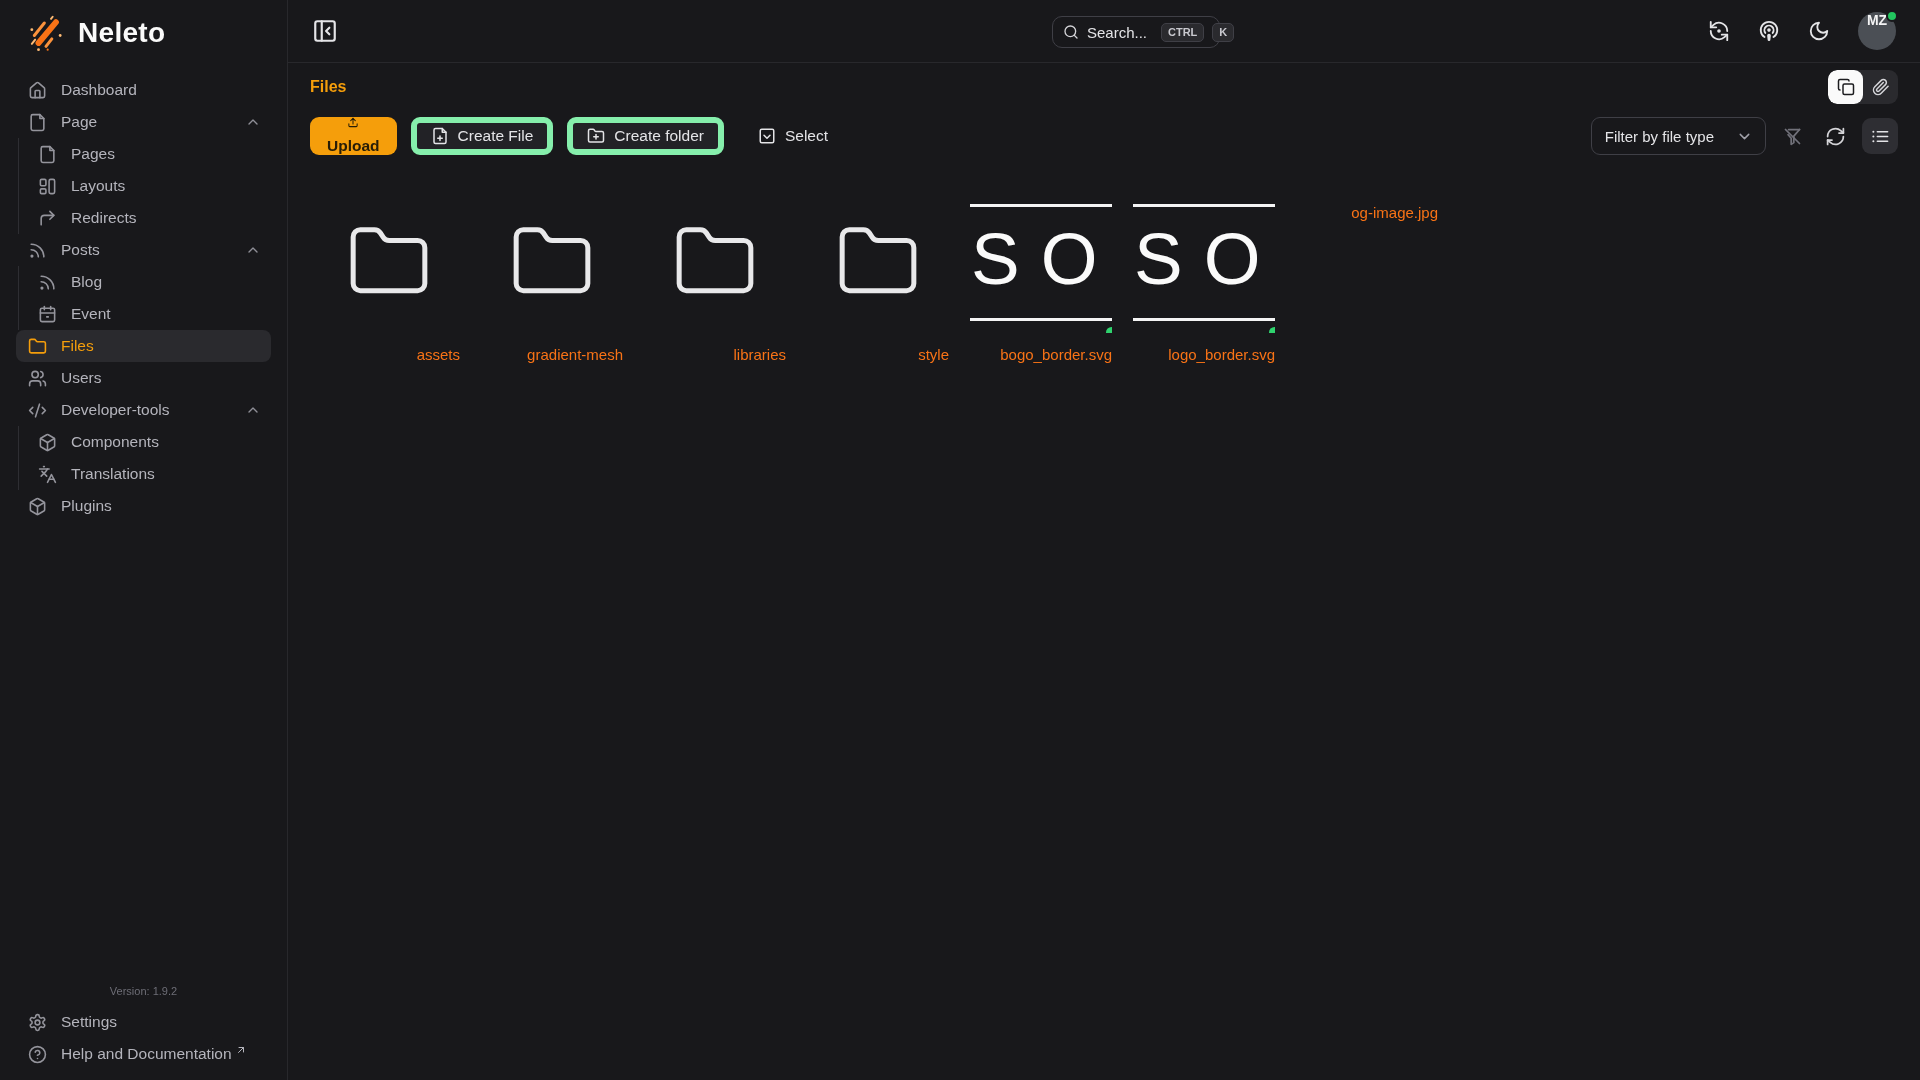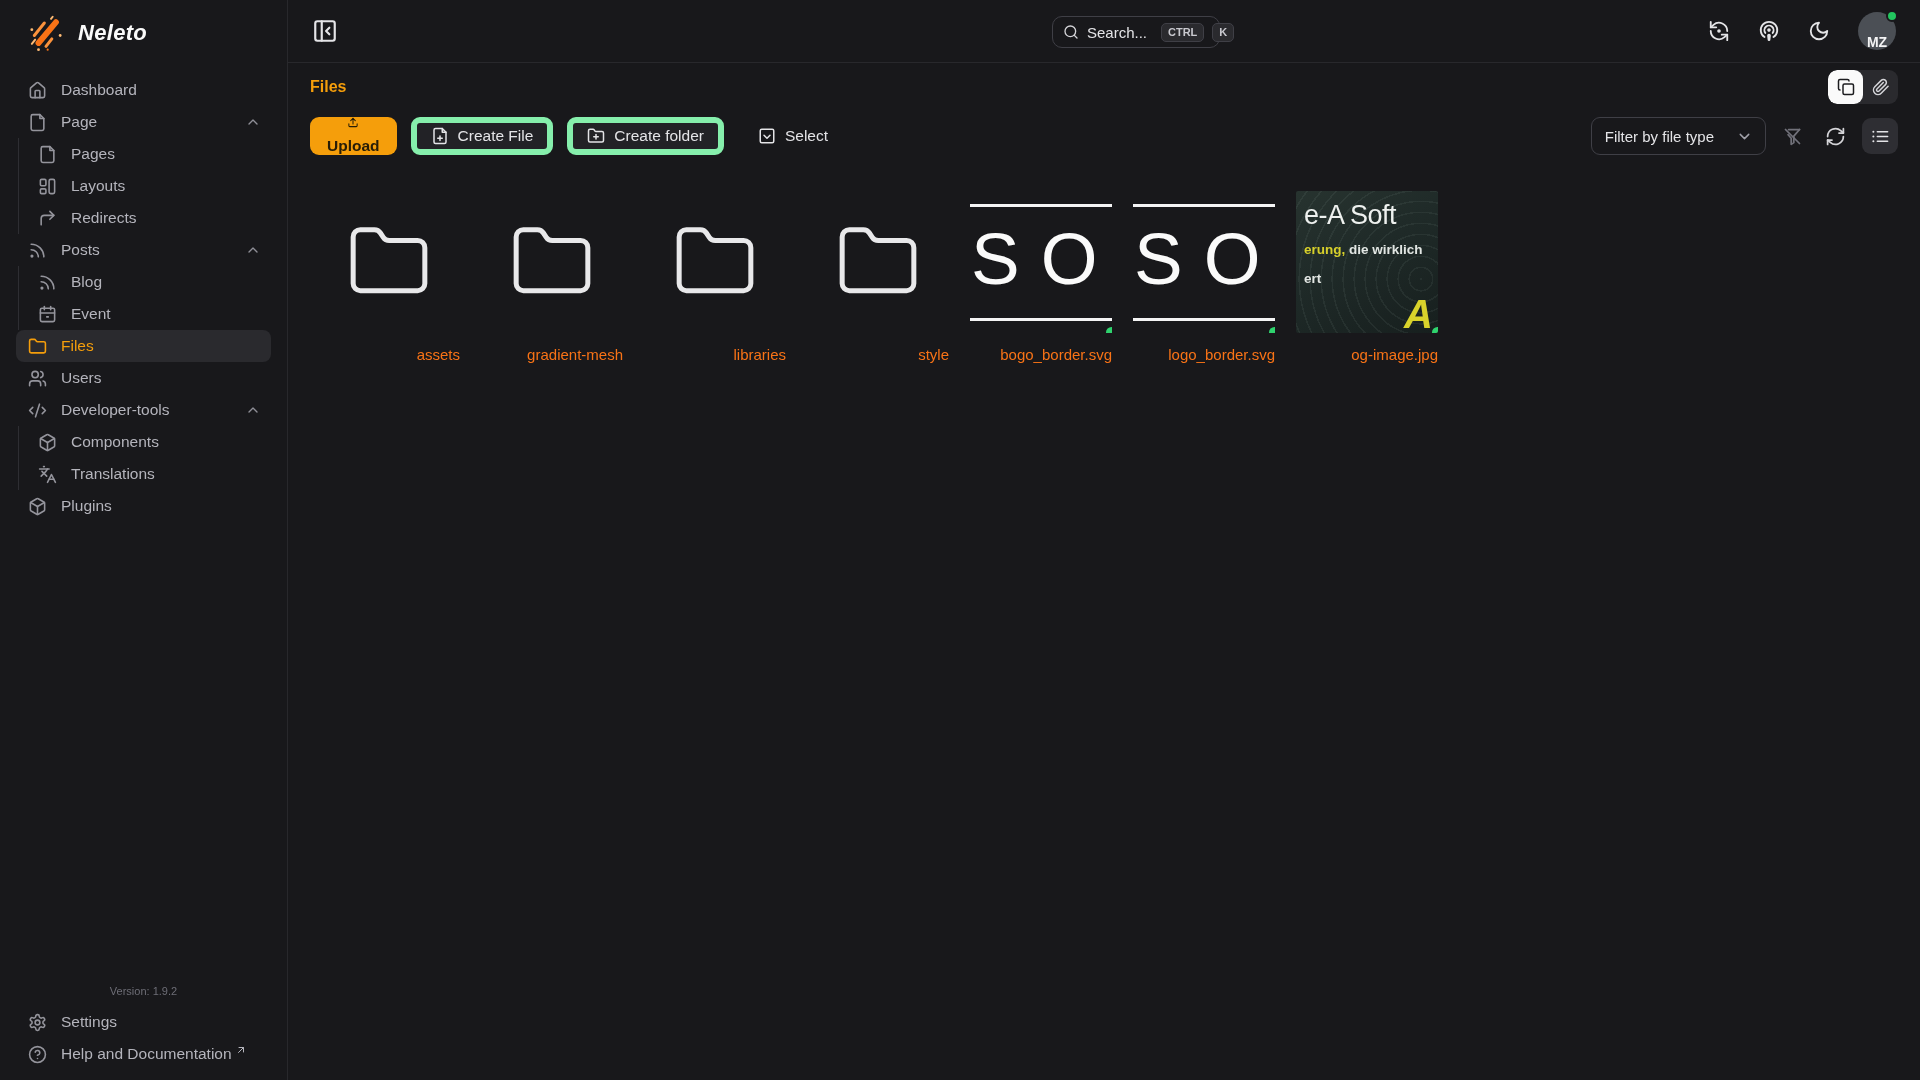--- a/index.html
+++ b/index.html
@@ -9,21 +9,21 @@
     font-family:"Liberation Sans", sans-serif;
     display:flex;
   }
   svg { display:block; }
   .ic { stroke:currentColor; fill:none; stroke-width:2; stroke-linecap:round; stroke-linejoin:round; }
 
   
   .sidebar { width:288px; min-width:288px; height:100%; border-right:1px solid #28282c; display:flex; flex-direction:column; }
   .logo-row { height:66px; display:flex; align-items:center; gap:12px; padding:0 26px; }
   .logo-mark { width:40px; height:40px; }
-  .brand-name { font-size:22px; font-weight:700; font-style:italic; color:#fafafa; letter-spacing:.3px; }
+  .brand-name { font-size:28px; font-weight:700; color:#fafafa; letter-spacing:.3px; }
   .nav { flex:1; padding:8px 16px 0 16px; overflow:hidden; }
   .nav-item { display:flex; align-items:center; height:32px; padding:0 10px 0 12px; border-radius:8px; color:#b4b4bc; font-size:15.5px; cursor:pointer; }
   .nav-item .nico { width:19px; height:19px; color:#94949c; margin-right:14px; flex:none; }
   .nav-item .chev { width:16px; height:16px; color:#8f8f97; margin-left:auto; }
   .nav-item.active { background:#2a2a2e; color:#f59e0b; }
   .nav-item.active .nico { color:#f59e0b; }
   .sub-group { margin-left:2px; border-left:1px solid #2e2e33; }
   .sub-group .nav-item { padding-left:19px; border-radius:0 8px 8px 0; }
   .sidebar-footer { padding:0 16px 10px 16px; }
   .version { text-align:center; color:#6d6d76; font-size:11px; height:30px; line-height:30px; }
@@ -33,21 +33,21 @@
   .main { flex:1; display:flex; flex-direction:column; min-width:0; }
   .topbar { height:63px; min-height:63px; border-bottom:1px solid #28282c; display:flex; align-items:center; padding:0 24px; position:relative; }
   .panel-btn { width:26px; height:26px; color:#e4e4e7; cursor:pointer; }
   .search-box { position:absolute; left:764px; top:16px; width:168px; height:32px; border:1px solid #3f3f46; border-radius:10px; display:flex; align-items:center; gap:8px; padding:0 6px 0 10px; cursor:pointer; background:transparent; }
   .search-box .sico { width:16px; height:16px; color:#d4d4d8; flex:none; }
   .search-input { background:transparent; border:0; outline:0; color:#e4e4e7; font-size:15px; width:66px; font-family:"Liberation Sans",sans-serif; }
   .search-input::placeholder { color:#e4e4e7; opacity:1; }
   .kbd { background:#2a2a2e; border:1px solid #3f3f46; border-radius:5px; color:#c9c9cf; font-size:11px; font-weight:600; padding:3px 6px; line-height:1; }
   .topbar-right { margin-left:auto; display:flex; align-items:center; gap:28px; }
   .tb-icon { width:22px; height:22px; color:#e4e4e7; cursor:pointer; }
-  .avatar { width:38px; height:38px; border-radius:50%; background:#4b4f55; color:#f4f4f5; font-size:14px; font-weight:600; display:flex; align-items:flex-end; justify-content:center; position:relative; cursor:pointer; }
+  .avatar { width:38px; height:38px; border-radius:50%; background:#4b4f55; color:#f4f4f5; font-size:14px; font-weight:600; display:flex; align-items:flex-start; justify-content:center; position:relative; cursor:pointer; }
   .avatar .online-dot { position:absolute; top:-2px; right:-2px; width:12px; height:12px; border-radius:50%; background:#22c55e; border:2px solid #18181b; }
 
   .content-header { height:48px; display:flex; align-items:center; justify-content:space-between; padding:0 22px; }
   .page-title { color:#f59e0b; font-size:16px; font-weight:700; }
   .seg { display:flex; border-radius:9px; overflow:hidden; background:#2a2a2e; }
   .seg-btn { width:35px; height:34px; display:flex; align-items:center; justify-content:center; cursor:pointer; color:#d4d4d8; }
   .seg-btn svg { width:18px; height:18px; }
   .seg-btn.on { background:#fafafa; color:#1c1c1f; border-radius:9px; }
 
   .toolbar { display:flex; align-items:center; padding:6px 22px 0 22px; }
@@ -442,26 +442,17 @@
 
     <div class="tile">
       <div class="preview svg-preview">
         <span class="svg-letters">SOI</span>
         <span class="status-dot"></span>
       </div>
       <div class="tile-label">logo_border.svg</div>
     </div>
 
     <div class="tile">
-      <div class="preview img-preview">
-        <div class="og-text">
-          <div class="og-title">e-A Soft</div>
-          <div class="og-line2"><span class="og-hl">erung,</span><span> die wirklich</span></div>
-          <div class="og-line2">ert</div>
-        </div>
-        <span class="og-corner">A</span>
-        <span class="status-dot"></span>
-      </div>
       <div class="tile-label">og-image.jpg</div>
     </div>
 
   </div>
 </div>
 
 </body></html>

